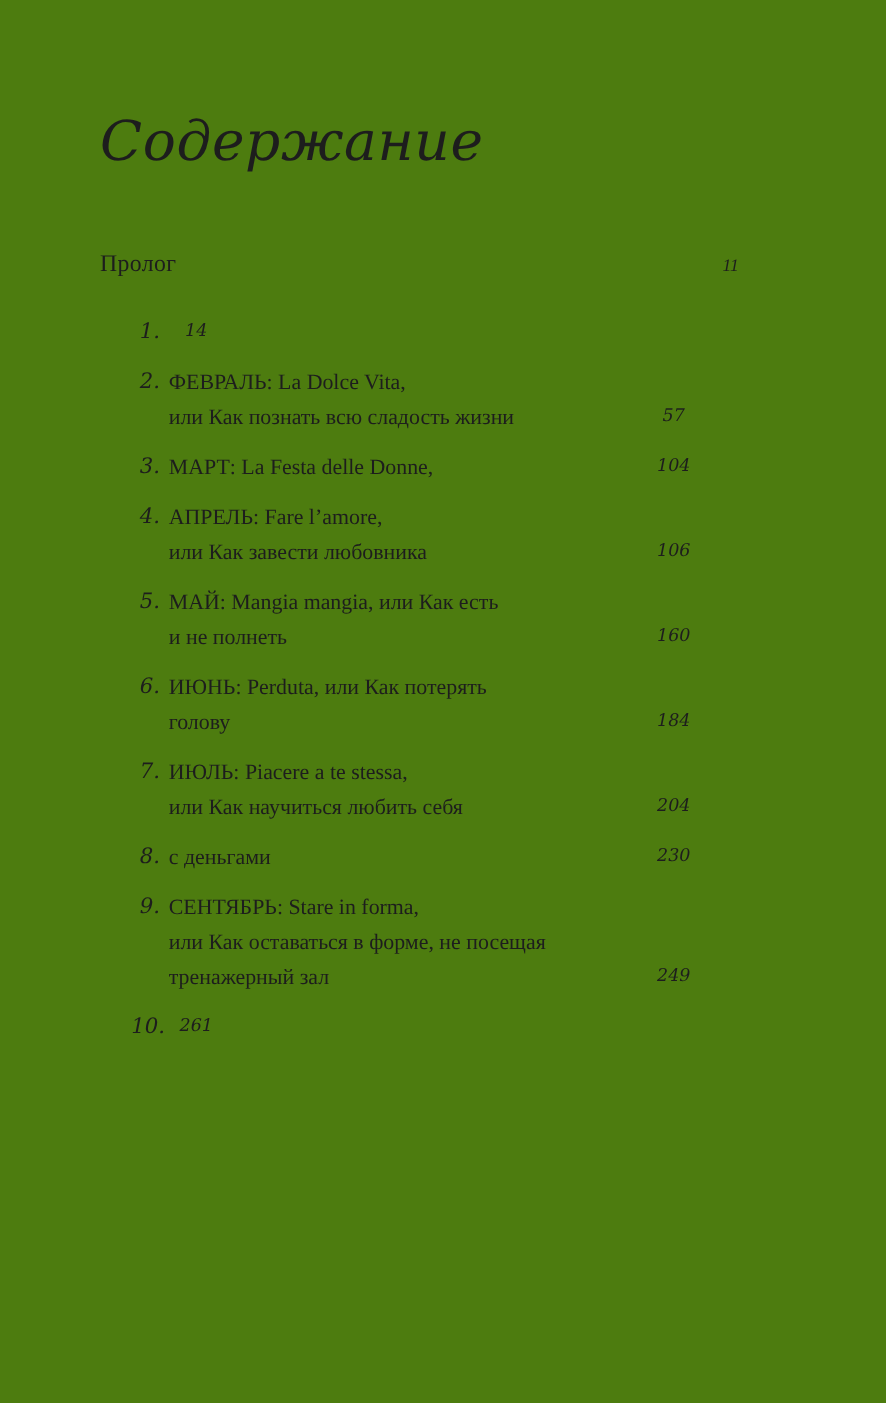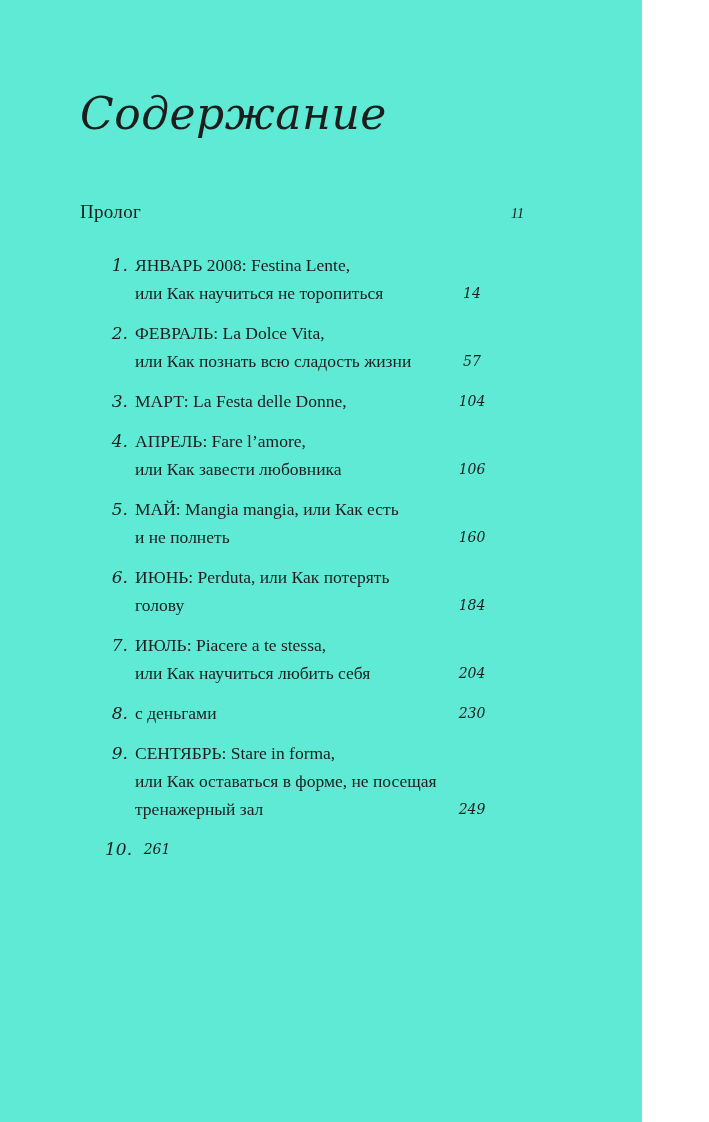--- a/index.html
+++ b/index.html
@@ -5,24 +5,24 @@
   * { margin: 0; padding: 0; box-sizing: border-box; }
   html, body { background: #ffffff; }
   body {
     width: 709px;
     height: 1122px;
     font-family: "Liberation Serif", serif;
     color: #1d1d1d;
     overflow: hidden;
   }
   .page {
-    width: 642px;
+    width: 709px;
     height: 1122px;
     padding: 88px 118px 20px 80px;
-    background: #5eead4;
+    background: #4d7c0f;
   }
   .title {
     font-family: "DejaVu Serif", serif;
     font-style: italic;
     font-weight: 400;
     font-size: 44px;
     letter-spacing: 0.5px;
     line-height: 1.2;
   }
   .prologue-row {
@@ -84,24 +84,20 @@
   <h1 class="title">Содержание</h1>
 
   <div class="prologue-row">
     <span class="prologue-label">Пролог</span>
     <span class="prologue-page">11</span>
   </div>
 
   <div class="entries">
   <div class="entry">
     <div class="entry-num">1.</div>
-    <div class="entry-lines">
-          <div class="entry-line">ЯНВАРЬ 2008: Festina Lente,</div>
-          <div class="entry-line">или Как научиться не торопиться</div>
-        </div>
     <div class="entry-page">14</div>
   </div>
 
   <div class="entry">
     <div class="entry-num">2.</div>
     <div class="entry-lines">
           <div class="entry-line">ФЕВРАЛЬ: La Dolce Vita,</div>
           <div class="entry-line">или Как познать всю сладость жизни</div>
         </div>
     <div class="entry-page">57</div>

